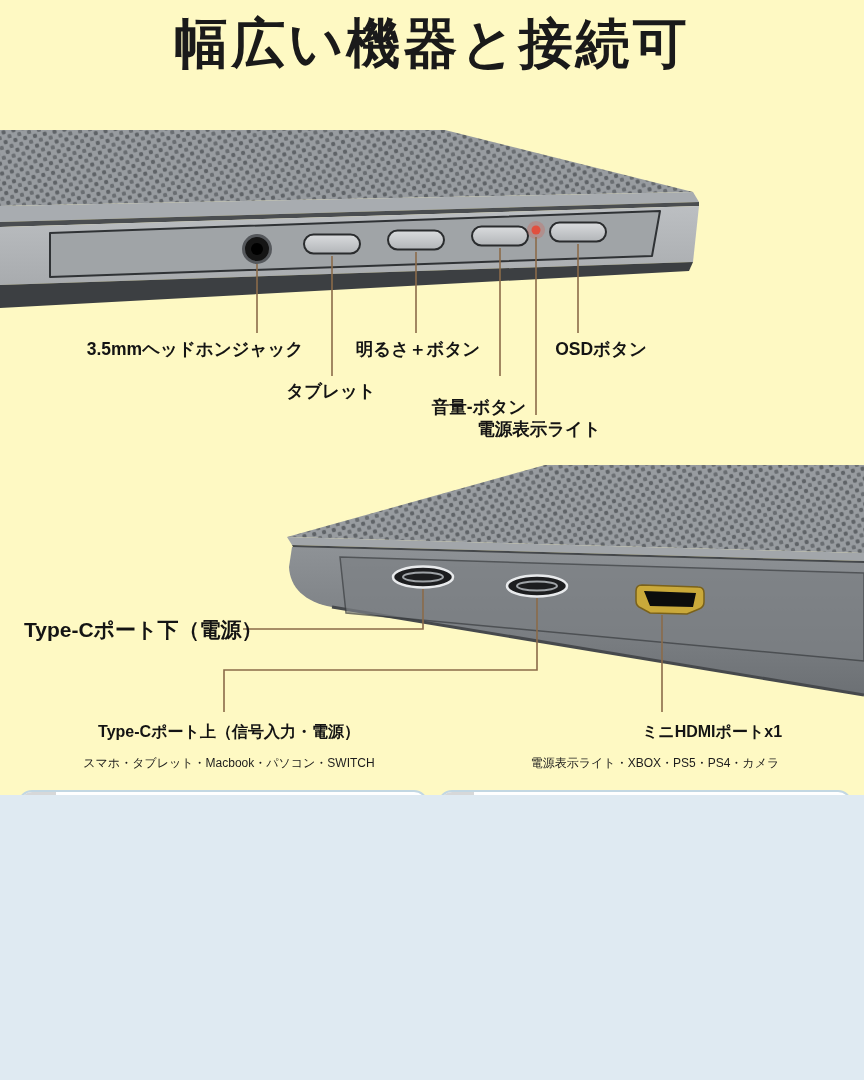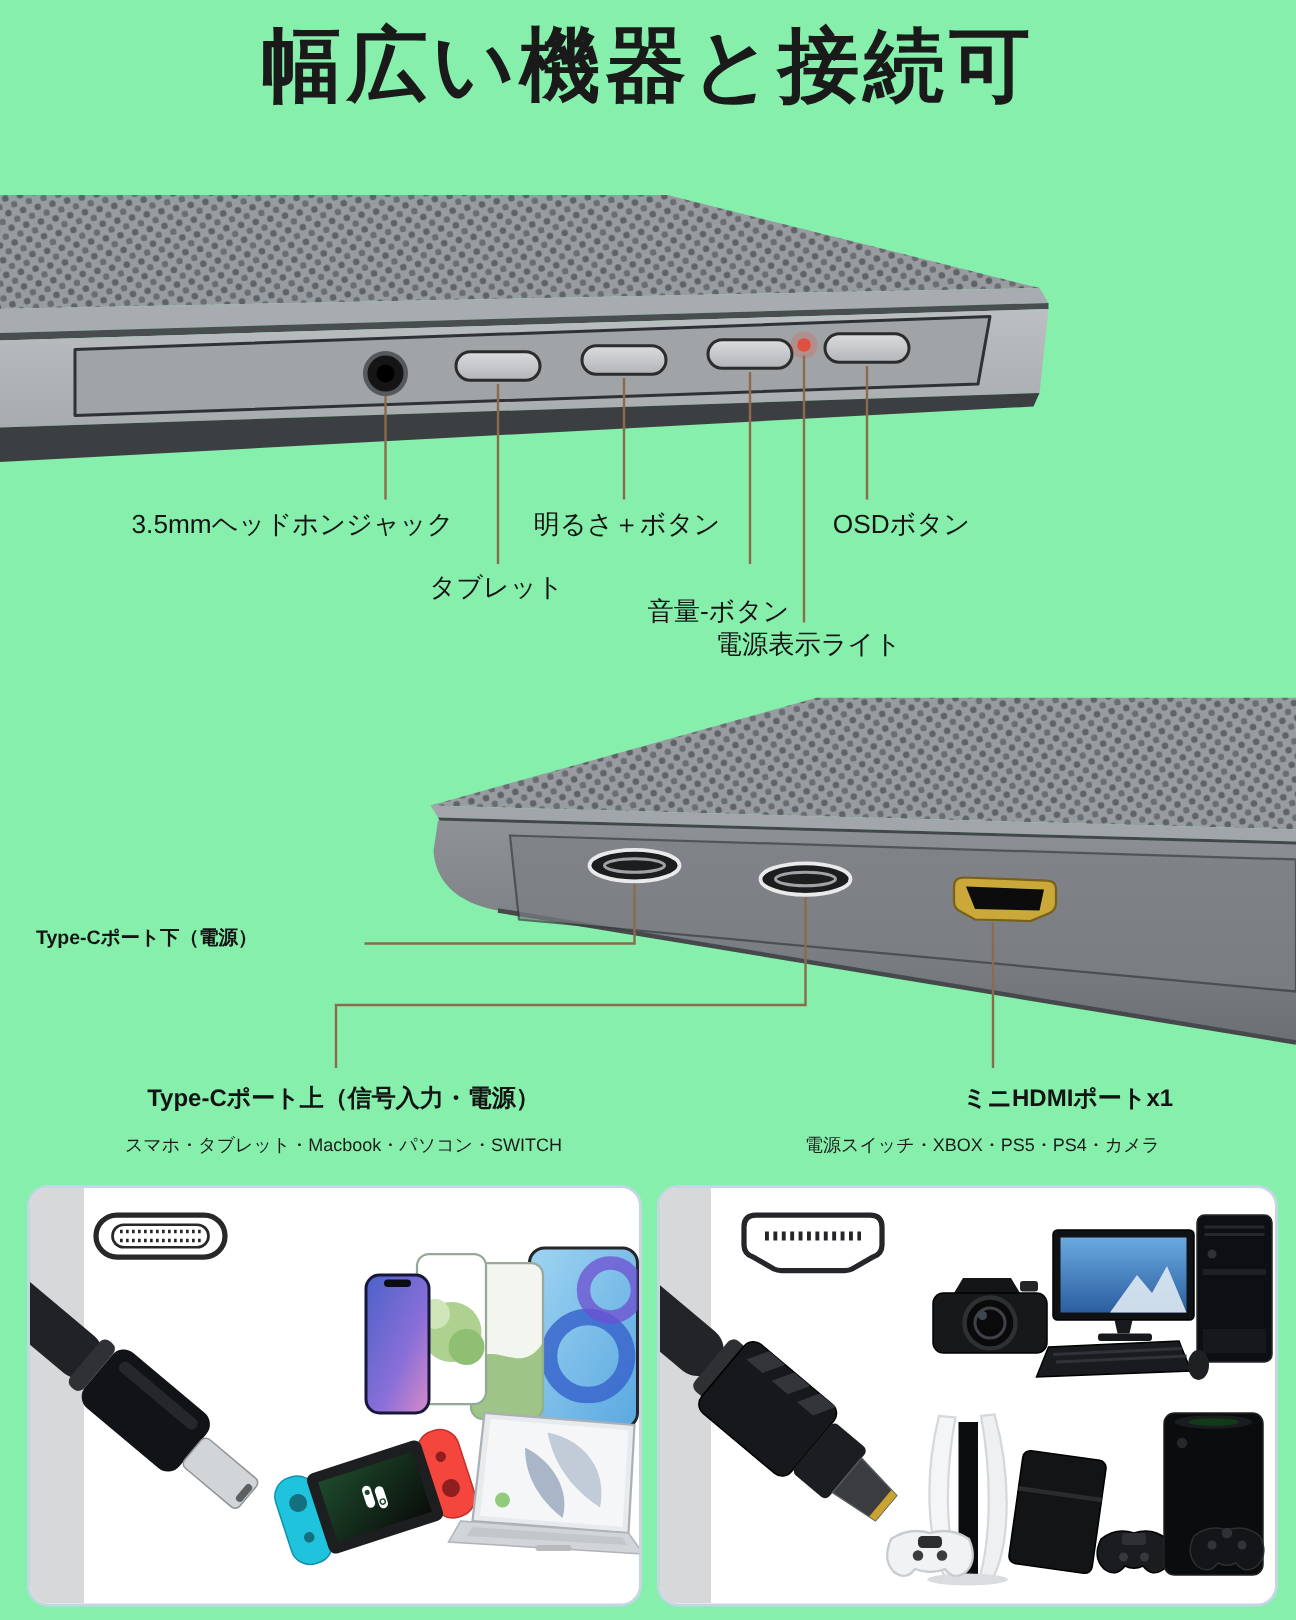--- a/index.html
+++ b/index.html
@@ -1,30 +1,30 @@
 <!DOCTYPE html>
 <html><head>
 <meta charset="utf-8">
 <style>
   html,body{margin:0;padding:0;background:#dfeaf2;}
-  #page{position:relative;width:864px;height:1080px;background:#86efac;overflow:hidden;
+  #page{position:relative;width:864px;height:795px;background:#fef9c3;overflow:hidden;
         font-family:"Liberation Sans","DejaVu Sans",sans-serif;color:#151515;}
   .abs{position:absolute;}
   .title{position:absolute;top:8px;left:0;width:100%;text-align:center;margin:0;
          font-size:54px;font-weight:800;letter-spacing:3px;color:#1a1a1a;}
   .subtitle{position:absolute;top:84px;left:0;width:100%;text-align:center;margin:0;
             font-size:26px;font-weight:500;letter-spacing:1px;color:#1f1f1f;}
   .callout-label{position:absolute;transform:translateX(-50%);white-space:nowrap;
-                 font-size:17.5px;font-weight:400;color:#141414;}
+                 font-size:17.5px;font-weight:700;color:#141414;}
   .port-title{position:absolute;transform:translateX(-50%);white-space:nowrap;
               font-size:16px;font-weight:600;color:#141414;}
   .port-devices{position:absolute;transform:translateX(-50%);white-space:nowrap;
                 font-size:12px;font-weight:400;color:#1c1c1c;}
   .typec-lower-label{position:absolute;left:24px;top:616px;white-space:nowrap;
-                     font-size:13px;font-weight:600;color:#141414;}
+                     font-size:21px;font-weight:600;color:#141414;}
   .card{position:absolute;top:790px;height:281px;background:#ffffff;
         border:2px solid #c2d7e3;border-radius:14px;overflow:hidden;box-sizing:border-box;}
   .card svg{display:block;width:100%;height:100%;}
   svg{shape-rendering:geometricPrecision;}
 </style>
 </head>
 <body>
 
 <div id="page">
 
@@ -126,21 +126,21 @@
       <path d="M423,124 V164 H243"></path>
       <path d="M537,133 V205 H224 V247"></path>
       <path d="M662,150 V247"></path>
     </g>
   </svg>
 
   <span class="typec-lower-label">Type-Cポート下（電源）</span>
   <span class="port-title" style="left:229px;top:722px;">Type-Cポート上（信号入力・電源）</span>
   <span class="port-devices" style="left:229px;top:755px;">スマホ・タブレット・Macbook・パソコン・SWITCH</span>
   <span class="port-title" style="left:680px;top:722px;margin-left:32px;">ミニHDMIポートx1</span>
-  <span class="port-devices" style="left:655px;top:755px;">電源スイッチ・XBOX・PS5・PS4・カメラ</span>
+  <span class="port-devices" style="left:655px;top:755px;">電源表示ライト・XBOX・PS5・PS4・カメラ</span>
 
   <div class="card" style="left:18px;width:410px;">
     <svg viewBox="0 0 406 277" preserveAspectRatio="none">
       <defs>
         <linearGradient id="iphG" x1="0" y1="0" x2="1" y2="1">
           <stop offset="0" stop-color="#4a62c8"></stop>
             <stop offset="0.6" stop-color="#8a6fd8"></stop>
             <stop offset="1" stop-color="#d98ac8"></stop>
         </linearGradient>
         <linearGradient id="ipadG" x1="0" y1="0" x2="1" y2="1">

